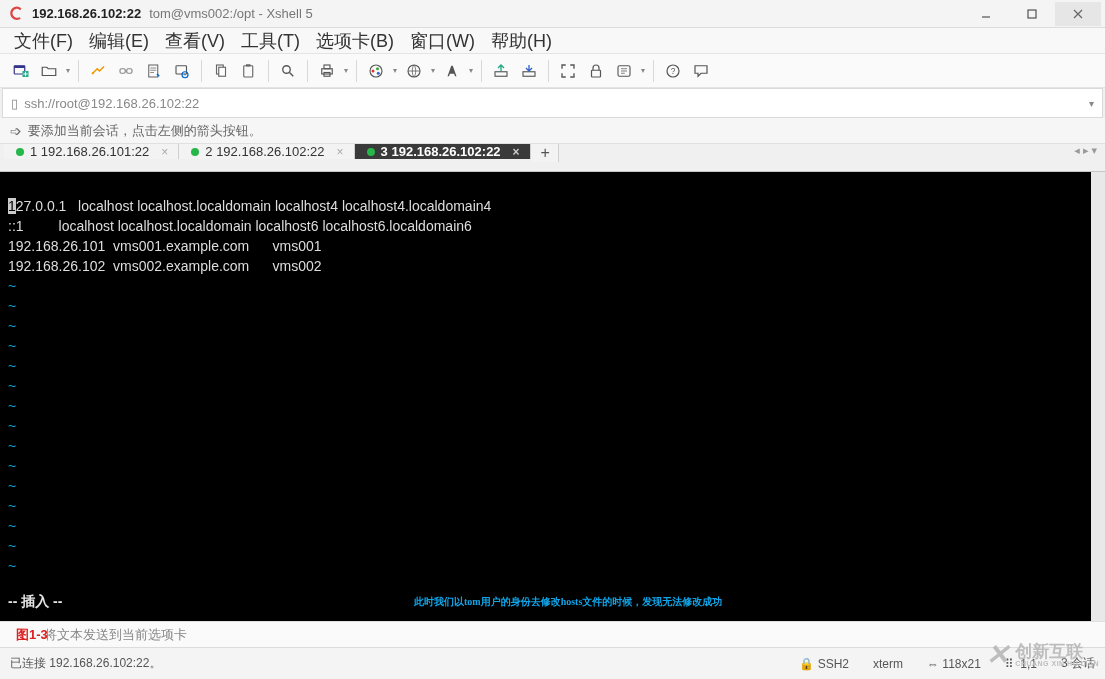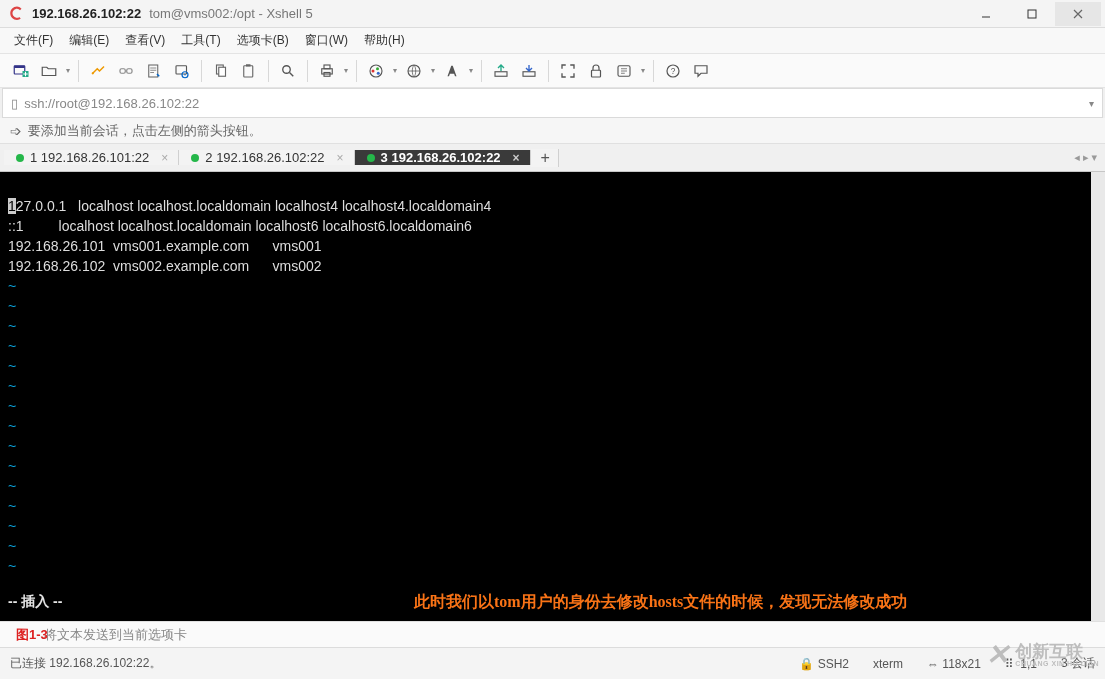--- a/index.html
+++ b/index.html
@@ -4,45 +4,45 @@
 <style>
   * { margin:0; padding:0; box-sizing:border-box; font-family:"Microsoft YaHei", sans-serif; }
   body { width:1105px; height:679px; background:#f0f0f0; display:flex; flex-direction:column; font-size:13px; position:relative;}
   .titlebar { height:28px; display:flex; align-items:center; padding:0 4px 0 8px; background:#f4f4f4; border-bottom:1px solid #dcdcdc;}
   .titlebar .icon { width:18px;height:18px; color:#d44; font-size:15px; margin-right:6px;}
   .titlebar .title-ip { font-weight:bold; color:#222;}
   .titlebar .title-rest { color:#777; margin-left:8px;}
   .winbtns { margin-left:auto; display:flex; }
   .winbtn { width:46px; height:24px; display:flex; align-items:center; justify-content:center; color:#555;}
   .winbtn.close { background:#e6e6e6;}
-  .menubar { height:26px; display:flex; align-items:center; gap:16px; padding:4px 14px; background:#f8f8f8; border-bottom:1px solid #e4e4e4; color:#333; font-size:12px;}
+  .menubar { height:26px; display:flex; align-items:center; gap:16px; padding:4px 14px; background:#f8f8f8; border-bottom:1px solid #e4e4e4; color:#333; font-size:18px;}
   .toolbar { height:34px; display:flex; align-items:center; gap:2px; padding:3px 8px; background:#fafafa; border-bottom:1px solid #e4e4e4;}
   .tbtn { width:26px;height:26px; display:flex; align-items:center; justify-content:center; color:#555; position:relative; border-radius:3px;}
   .tbtn svg{width:18px;height:18px;}
   .drop { width:8px;height:26px;display:flex;align-items:center;justify-content:center;color:#888;font-size:8px;}
   .sep { width:1px; height:22px; background:#d8d8d8; margin:0 4px;}
   .addrbar { height:30px; display:flex; align-items:center; gap:6px; padding:3px 8px; background:#fff; border:1px solid #dadada; margin:0 2px;}
   .addrbar .url{ color:#888; font-size:13px; flex:1;}
   .addrbar .dd {color:#888;font-size:10px;}
   .hintbar { height:26px; display:flex; align-items:center; gap:6px; padding:4px 10px; color:#666; background:#f6f6f6; border-bottom:1px solid #e0e0e0;}
   .hintbar .arrow{font-size:14px;}
-  .tabs { height:28px; display:flex; align-items:center; background:#f0f0f0; border-bottom:1px solid #c6c6c6; padding-left:4px;}
+  .tabs { height:28px; display:flex; align-items:flex-start; background:#f0f0f0; border-bottom:1px solid #c6c6c6; padding-left:4px;}
   .tab { display:flex; align-items:center; gap:6px; padding:0 10px 0 12px; border-right:1px solid #d0d0d0; background:#f3f3f3; color:#333; font-size:13px; position:relative;}
   .tab .dot{width:8px;height:8px;border-radius:50%;background:#25b74a;}
   .tab .x{color:#aaa;font-size:12px;margin-left:6px;}
   .tab.active { background:#3a3a3a; color:#fff; font-weight:bold;}
   .tab.add{ width:28px; justify-content:center; font-size:16px; color:#555;}
   .tabs .spacer{flex:1;}
   .tabs .navarr{display:flex;align-items:center;gap:6px;padding:0 8px;color:#999;font-size:11px;}
   .term { flex:1; background:#000; color:#ddd; font-family:"Consolas","Courier New",monospace; font-size:14px; line-height:19px; padding:6px 8px; position:relative; white-space:pre; overflow:hidden; border-right:14px solid #e9e9e9;}
   .term .tilde{color:#0aa6e0;}
   .term .cursor{background:#ccc;color:#000;}
   .term .modeline{position:absolute;left:8px;bottom:10px;color:#e5e5e5;font-weight:bold;}
   .term .warnbox{position:absolute;left:100px;bottom:6px;border:2px solid #c22;padding:3px 10px;color:#c22;font-weight:bold;}
-  .term .anno{position:absolute;left:414px;bottom:10px;color:#f97316;font-weight:bold;font-family:"Microsoft YaHei";font-size:16px;}
+  .term .anno{position:absolute;left:414px;bottom:10px;color:#0ea5e9;font-weight:bold;font-family:"Microsoft YaHei";font-size:10px;}
   .sendbar{height:26px;display:flex;align-items:center;padding:4px 10px;background:#fafafa;color:#888;border-top:1px solid #e0e0e0;position:relative;}
   .sendbar .figlbl{position:absolute;left:16px;color:#d22;font-weight:bold;}
   .statusbar{height:32px;display:flex;align-items:center;padding:4px 10px;background:#f4f4f4;border-top:1px solid #dcdcdc;color:#555;font-size:12px;gap:24px;}
   .statusbar .sp{flex:1;}
   .watermark{position:absolute;right:6px;bottom:8px;display:flex;align-items:center;gap:6px;color:#bdbdbd;font-weight:bold;}
   .watermark .big{font-size:28px;font-style:italic;}
   .watermark .txt{display:flex;flex-direction:column;line-height:1;}
   .watermark .txt .cn{font-size:17px;}
   .watermark .txt .en{font-size:7px;letter-spacing:0.5px;}
 </style>

